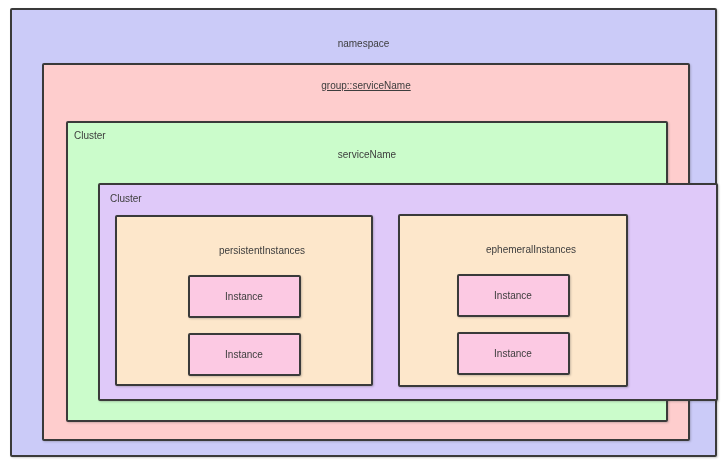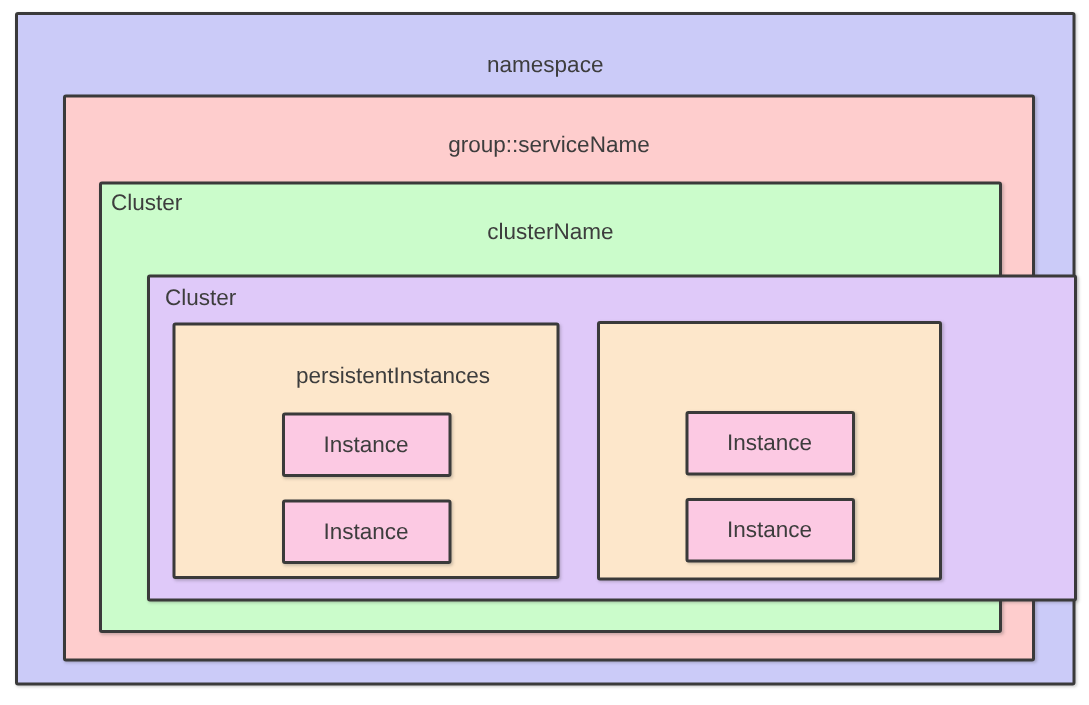--- a/index.html
+++ b/index.html
@@ -6,21 +6,21 @@
     margin: 0;
     padding: 0;
     background: #ffffff;
   }
   .canvas {
     position: relative;
     width: 726px;
     height: 470px;
     background: var(--page-bg, #fff);
     font-family: "Liberation Sans", sans-serif;
-    font-size: 15px;
+    font-size: 10px;
     line-height: 20px;
     color: var(--text, #3d3d3d);
     overflow: hidden;
   }
   .box {
     position: absolute;
     box-sizing: border-box;
     border: 2px solid var(--border, #3a3a3a);
     border-radius: 2px;
     box-shadow: 1px 1px 2px rgba(60,60,60,0.25);
@@ -37,21 +37,21 @@
     position: absolute;
     left: 0; right: 0;
     text-align: center;
     white-space: nowrap;
   }
   .label-corner {
     position: absolute;
     white-space: nowrap;
   }
   .namespace-title { top: 24px; }
-  .group-title     { top: 22px; }
+  .group-title     { top: 11px; text-decoration: underline; }
   .service-title   { left: 6px; top: 3px; }
   .clustername-title { top: 22px; }
   .cluster-title   { left: 10px; top: 4px; }
   .igroup-title    { top: 24px; margin-left: 36px; }
 
   .instances {
     position: absolute;
     left: 0; right: 0; top: 58px;
     display: flex;
     flex-direction: column;
@@ -78,38 +78,39 @@
 <div class="canvas">
 
   <div class="box namespace-box">
     <div class="label-center namespace-title">namespace</div>
 
     <div class="box group-box">
       <div class="label-center group-title">group::serviceName</div>
 
       <div class="box service-box">
         <div class="label-corner service-title">Cluster</div>
-        <div class="label-center clustername-title">clusterName</div>
+        <div class="label-center clustername-title">serviceName</div>
 
         <div class="box cluster-box">
           <div class="label-corner cluster-title">Cluster</div>
 
           <div class="box igroup persistent">
             <div class="label-center igroup-title">persistentInstances</div>
             <div class="instances">
               <div class="instance">
                 <span>Instance</span>
               </div>
               <div class="instance">
                 <span>Instance</span>
               </div>
             </div>
           </div>
 
           <div class="box igroup ephemeral">
+            <div class="label-center igroup-title">ephemeralInstances</div>
             <div class="instances">
               <div class="instance">
                 <span>Instance</span>
               </div>
               <div class="instance">
                 <span>Instance</span>
               </div>
             </div>
           </div>
 

